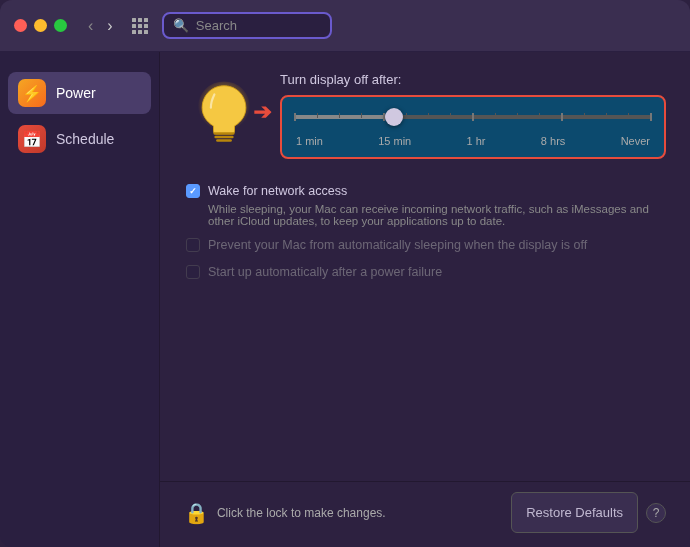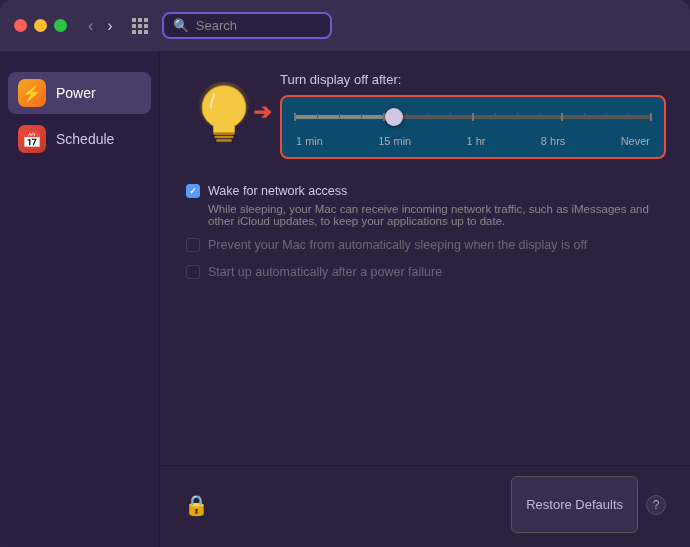--- a/index.html
+++ b/index.html
@@ -343,21 +343,21 @@
       font-size: 12px;
       color: #aaa;
     }
 
     .restore-btn {
       background: #3a2e50;
       border: 1px solid #555;
       border-radius: 6px;
       color: #c0b8d0;
       font-size: 13px;
-      padding: 20px 14px;
+      padding: 12px 14px;
       cursor: pointer;
     }
 
     .help-btn {
       width: 20px;
       height: 20px;
       border-radius: 50%;
       background: #3a2e50;
       border: 1px solid #555;
       color: #aaa;
@@ -506,20 +506,21 @@
     <div class="option-row">
       <div class="checkbox disabled"></div>
       <div>
         <div class="option-text disabled">Start up automatically after a power failure</div>
       </div>
     </div>
 
     <div class="bottom-bar">
       <div class="lock-section">
         <span class="lock-icon">🔒</span>
+        <span class="lock-text">Click the lock to make changes.</span>
       </div>
       <div class="bottom-right">
         <button class="restore-btn">Restore Defaults</button>
         <div class="help-btn">?</div>
       </div>
     </div>
 
   </div>
 </div>
 

